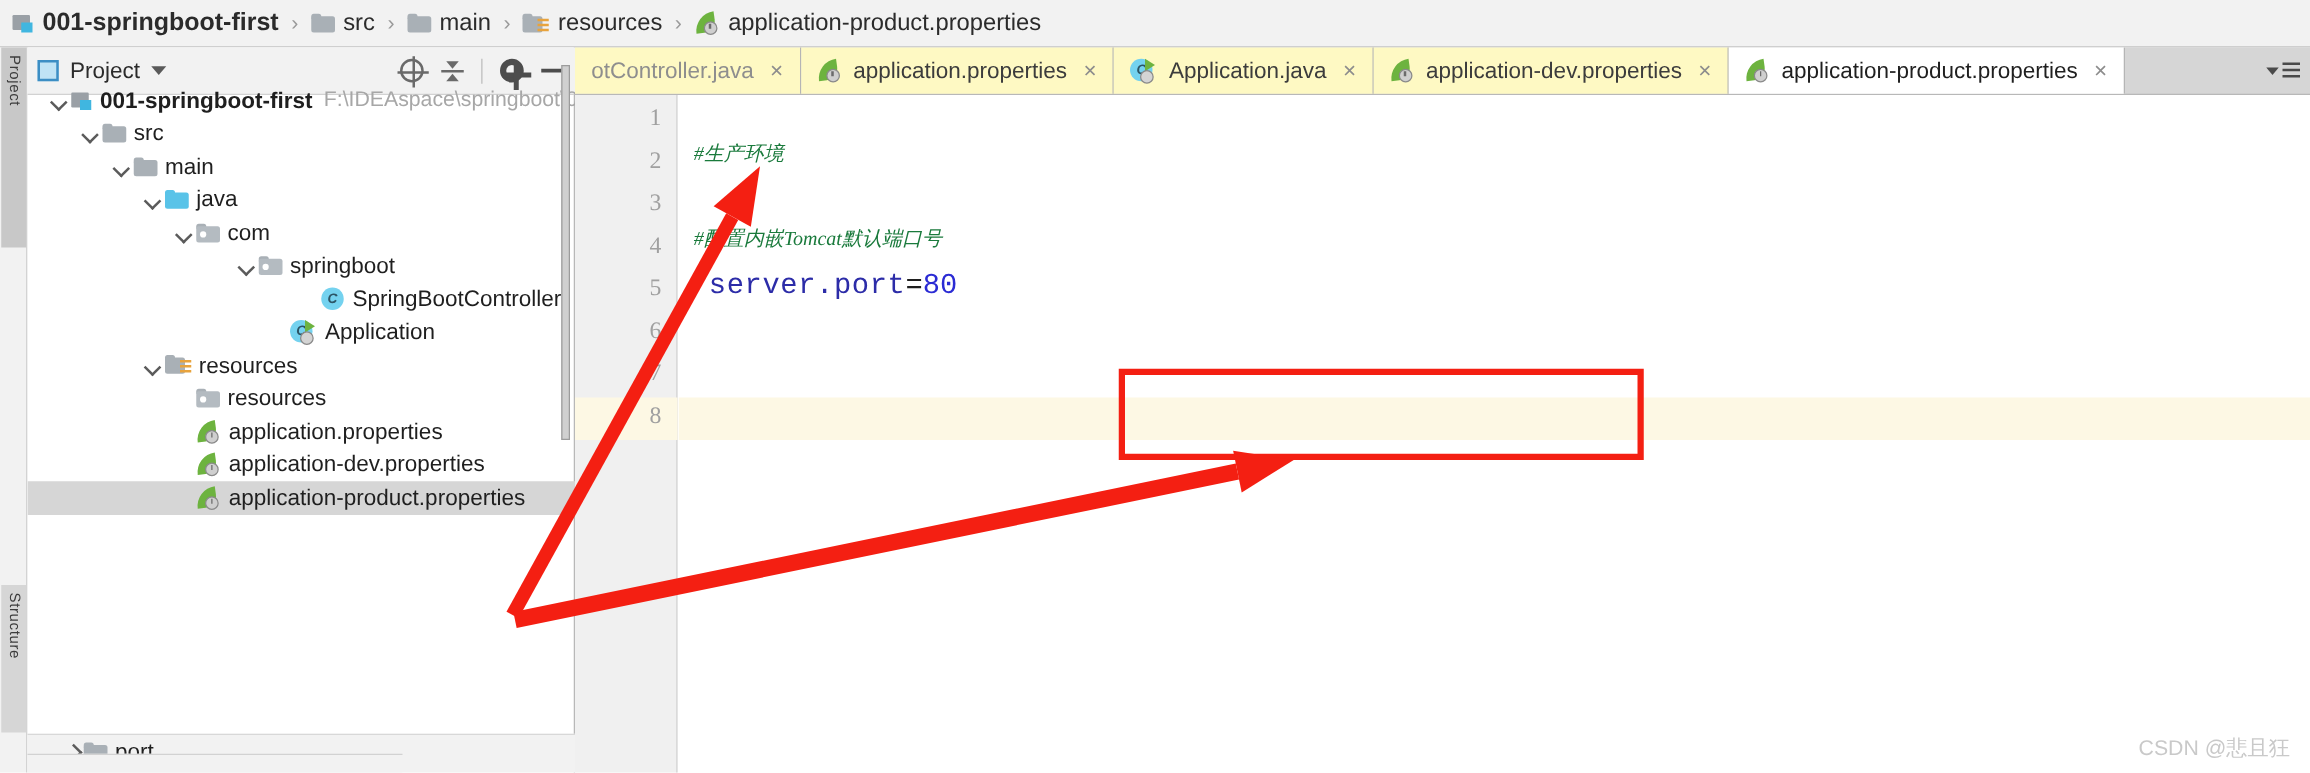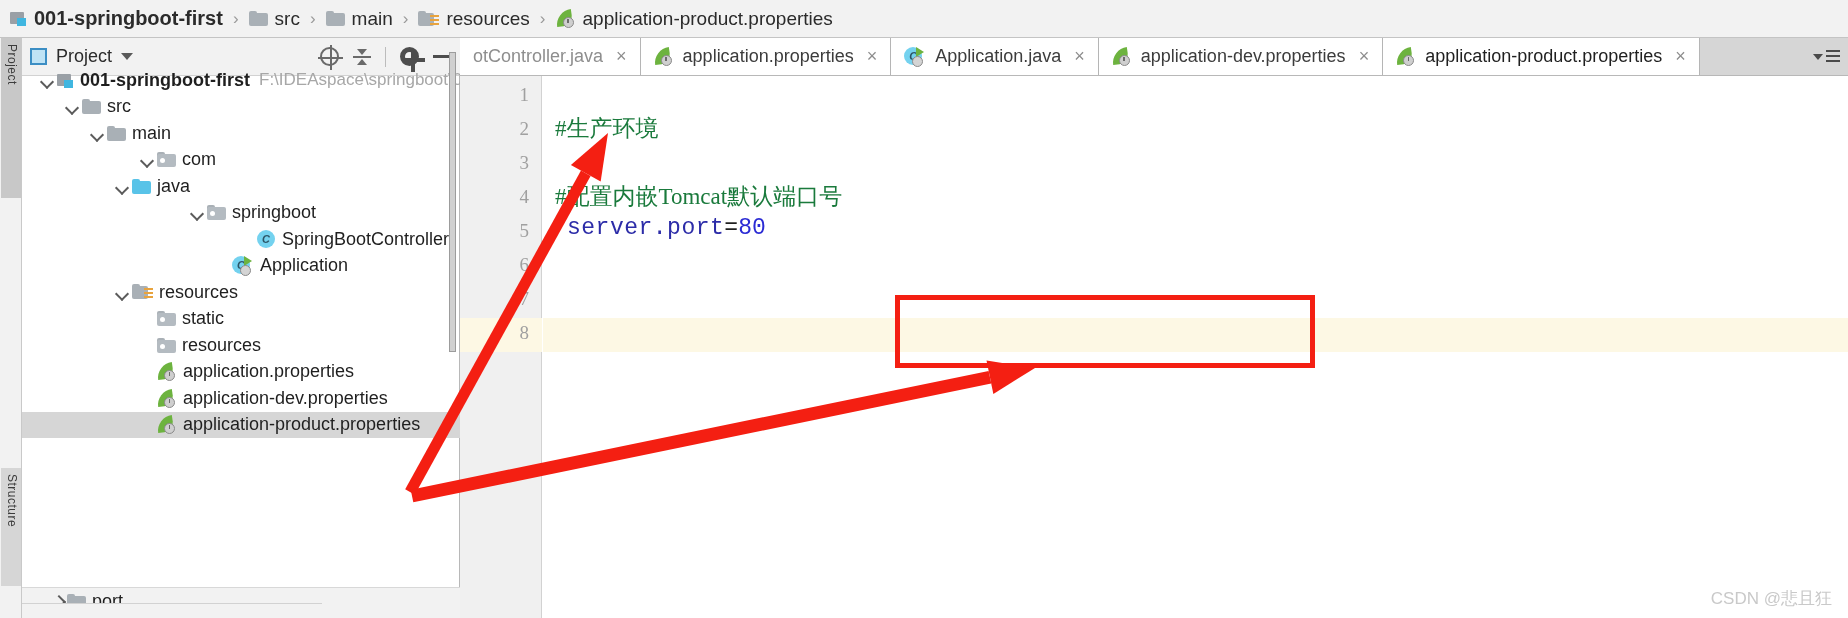--- a/index.html
+++ b/index.html
@@ -132,21 +132,21 @@
 
   
   .tabbar{
     position:absolute;left:460px;top:38px;width:1388px;height:38px;
     background:#d6d6d6;box-sizing:border-box;display:flex;align-items:stretch;
     border-bottom:1px solid #b8b8b8;
   }
   .etab{
     display:flex;align-items:center;gap:9px;padding:0 13px;
     font-size:18px;color:#3c3c3c;border-right:1px solid #b5b5b5;
-    background:#ffffff;white-space:nowrap;
+    background:#fef9c3;white-space:nowrap;
   }
   .etab.active{background:#ffffff;color:#1f1f1f;}
   .etab .x{color:#8d8d8d;font-size:18px;margin-left:4px;}
   .tabmenu{
     margin-left:auto;display:flex;align-items:center;gap:3px;padding:0 8px;
     font-size:15px;color:#4a4a4a;
   }
   .tabmenu .tri{width:0;height:0;border-left:5px solid transparent;border-right:5px solid transparent;border-top:6px solid #4a4a4a;}
   .hamb{position:relative;width:14px;height:13px;}
   .hamb i{position:absolute;left:0;width:14px;height:2px;background:#4a4a4a;}
@@ -159,21 +159,21 @@
   }
   .gline{
     position:absolute;right:12px;font-size:19px;color:#a0a0a0;
     font-family:"Liberation Serif", serif;
   }
   .code{position:absolute;left:83px;top:0;width:1305px;height:542px;}
   .cline{position:absolute;left:12px;white-space:nowrap;}
   .hlrow{position:absolute;left:0;width:1305px;height:34px;background:#fdf8e4;}
   .hlrow-gut{position:absolute;left:0;width:82px;height:34px;background:#fdf8e4;}
   .cmt{
-    color:#1a7a3c;font-size:23px;
+    color:#1a7a3c;font-style:italic;font-size:16px;
     font-family:"Liberation Serif", serif;
   }
   .key{color:#2c2ca8;font-size:23px;font-family:"Liberation Mono", monospace;letter-spacing:.5px;}
   .eq{color:#1f1f1f;font-size:23px;font-family:"Liberation Mono", monospace;}
   .num{color:#2b2bd4;font-size:23px;font-family:"Liberation Mono", monospace;}
   .val{color:#1a7a3c;font-size:23px;font-family:"Liberation Mono", monospace;letter-spacing:.5px;}
 
   
   .annorect{
     position:absolute;border:5px solid #f41f12;box-sizing:border-box;
@@ -282,37 +282,37 @@
         <div class="row">
           <span class="rowpad" style="width: 68px;"></span>
           <span class="arrow down"></span>
           <span class="ic ic-folder">
             <i class="tab"></i>
             <i class="f"></i>
           </span>
           <span class="lbl">main</span>
         </div>
         <div class="row">
+          <span class="rowpad" style="width: 93px;"></span>
+          <span class="arrow down"></span>
+          <span class="ic ic-folder blue">
+            <i class="tab"></i>
+            <i class="f"></i>
+          </span>
+          <span class="lbl">java</span>
+        </div>
+        <div class="row">
           <span class="rowpad" style="width: 118px;"></span>
           <span class="arrow down"></span>
           <span class="ic ic-folder pkg">
             <i class="tab"></i>
             <i class="f"></i>
             <i class="dot"></i>
           </span>
           <span class="lbl">com</span>
-        </div>
-        <div class="row">
-          <span class="rowpad" style="width: 93px;"></span>
-          <span class="arrow down"></span>
-          <span class="ic ic-folder blue">
-            <i class="tab"></i>
-            <i class="f"></i>
-          </span>
-          <span class="lbl">java</span>
         </div>
         <div class="row">
           <span class="rowpad" style="width: 168px;"></span>
           <span class="arrow down"></span>
           <span class="ic ic-folder pkg">
             <i class="tab"></i>
             <i class="f"></i>
             <i class="dot"></i>
           </span>
           <span class="lbl">springboot</span>
@@ -337,30 +337,20 @@
         </div>
         <div class="row">
           <span class="rowpad" style="width: 93px;"></span>
           <span class="arrow down"></span>
           <span class="ic ic-res">
             <i class="tab"></i>
             <i class="f"></i>
             <i class="ln"></i>
           </span>
           <span class="lbl">resources</span>
-        </div>
-        <div class="row">
-          <span class="rowpad" style="width: 118px;"></span>
-          <span class="arrow"></span>
-          <span class="ic ic-folder pkg">
-            <i class="tab"></i>
-            <i class="f"></i>
-            <i class="dot"></i>
-          </span>
-          <span class="lbl">static</span>
         </div>
         <div class="row">
           <span class="rowpad" style="width: 118px;"></span>
           <span class="arrow"></span>
           <span class="ic ic-folder pkg">
             <i class="tab"></i>
             <i class="f"></i>
             <i class="dot"></i>
           </span>
           <span class="lbl">resources</span>

